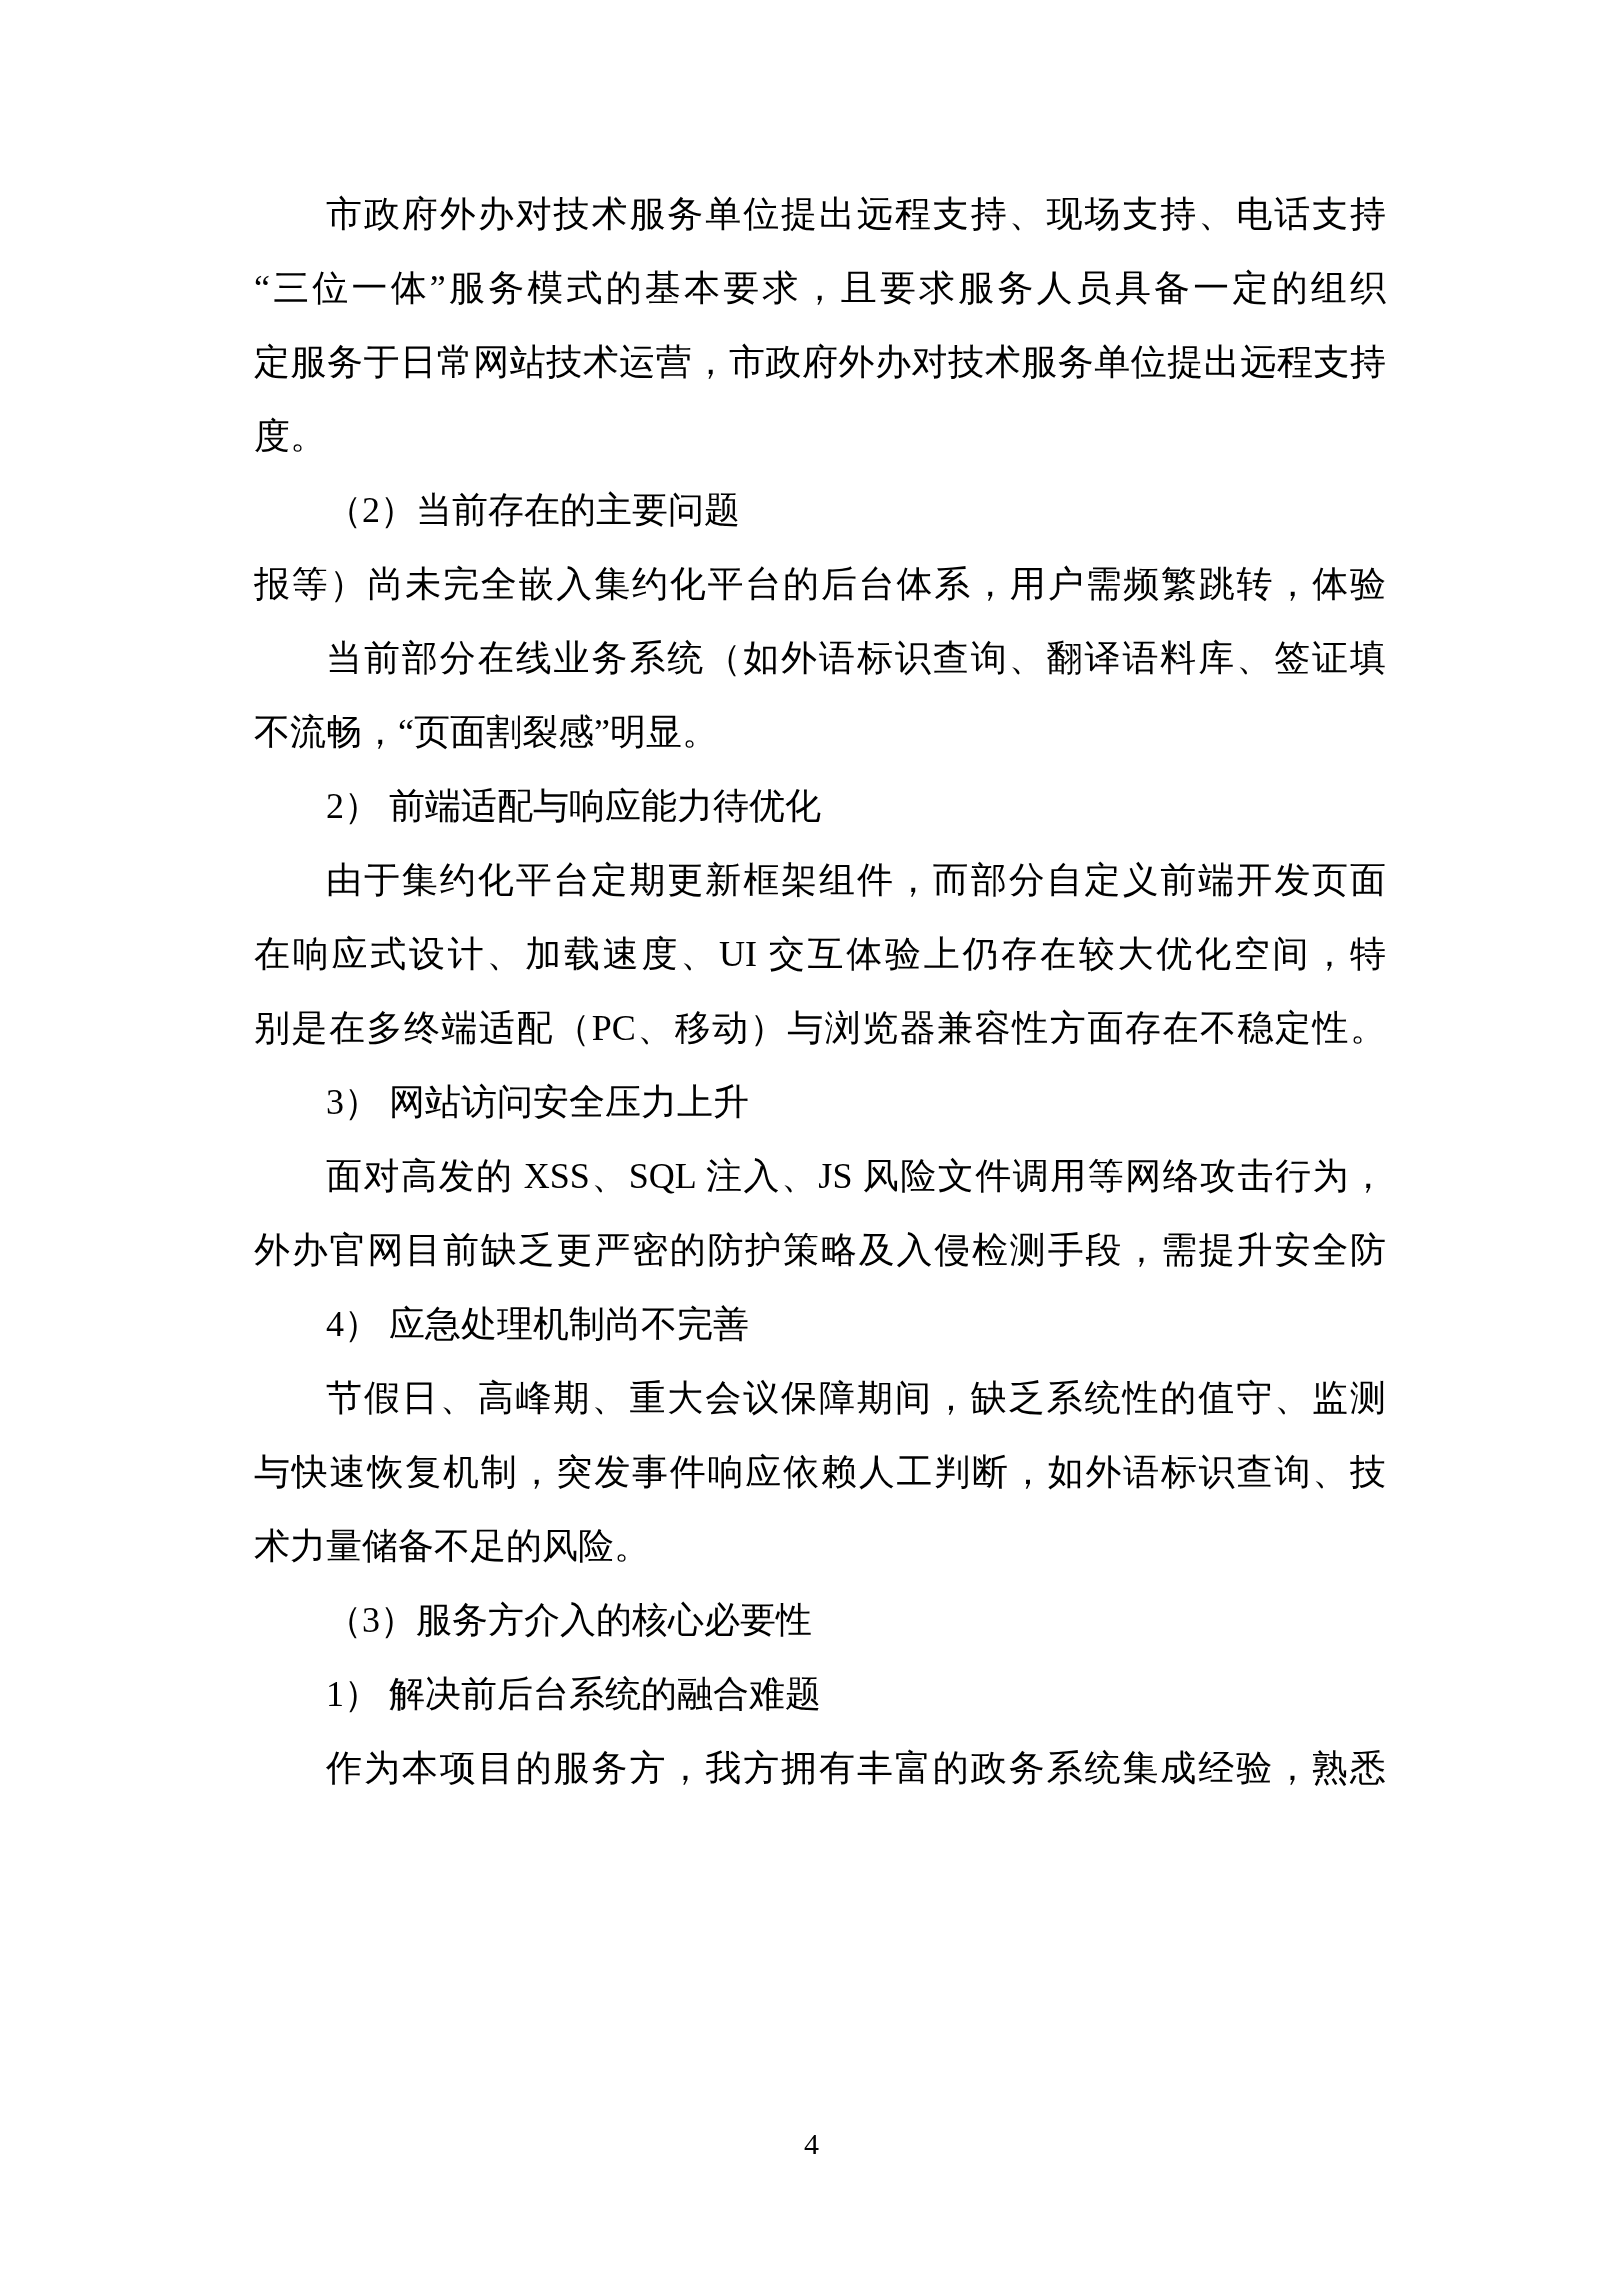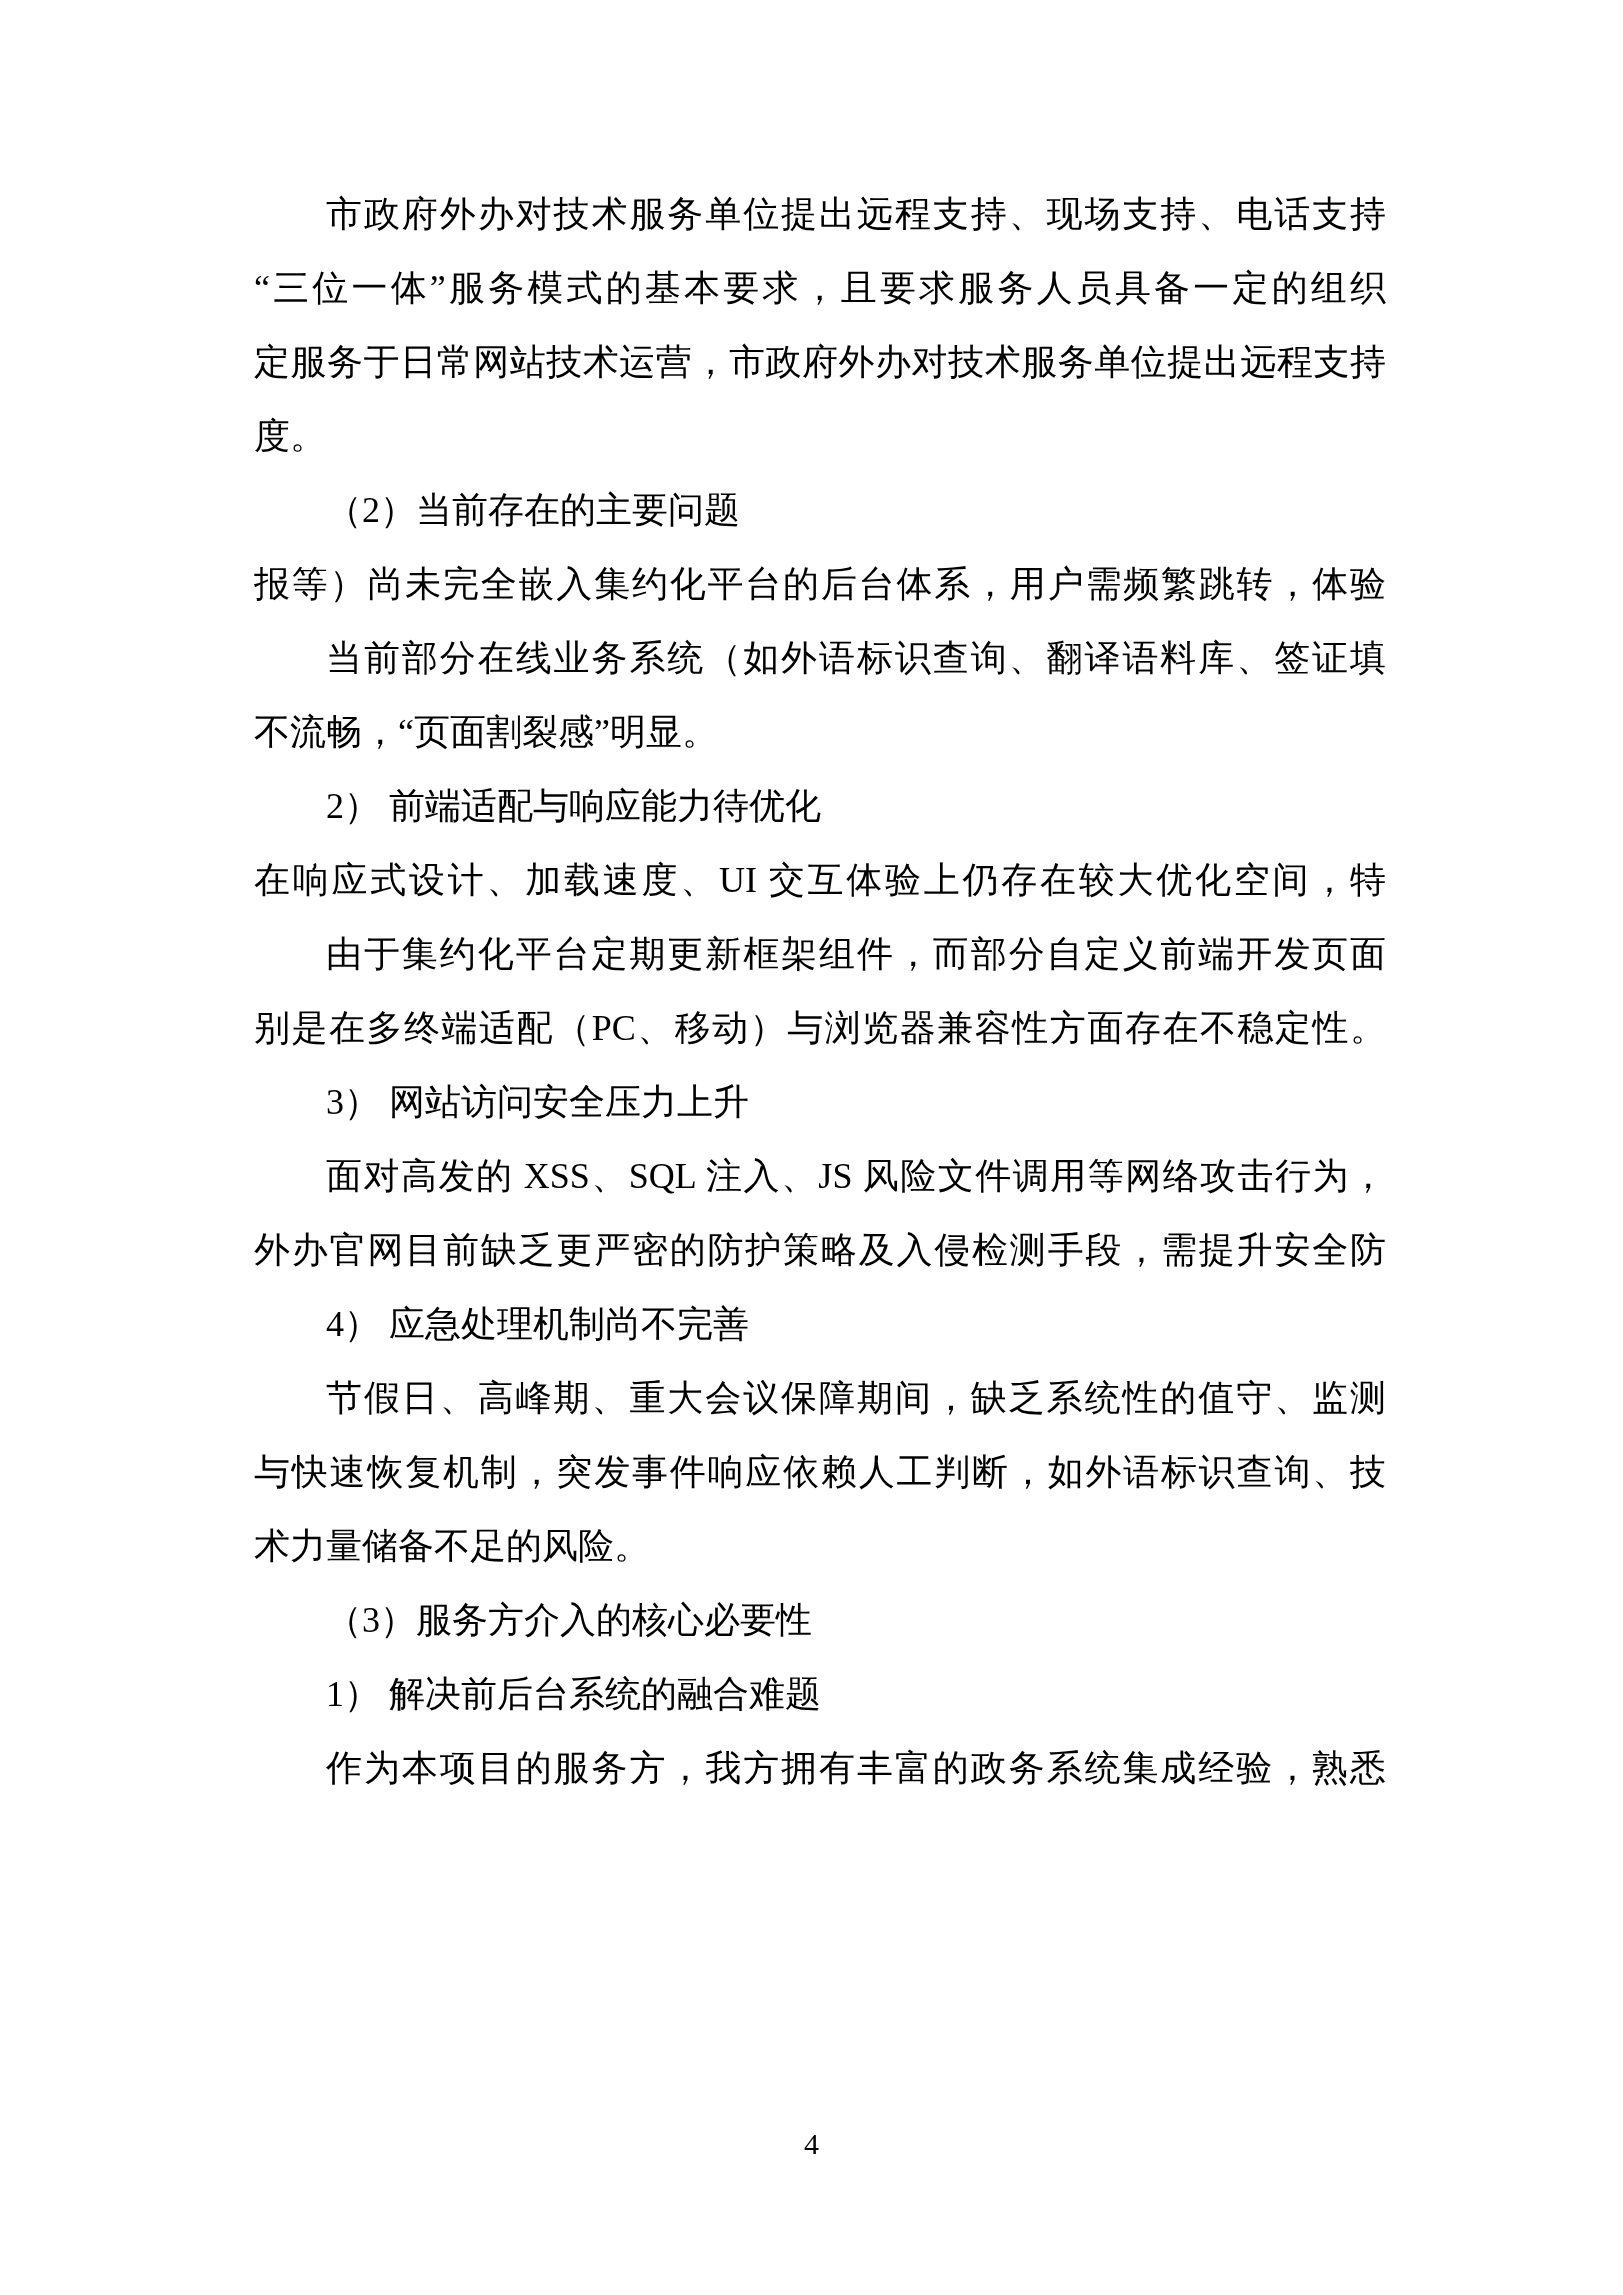--- a/index.html
+++ b/index.html
@@ -56,22 +56,22 @@
   <div class="doc-body">
       <div class="line indent">市政府外办对技术服务单位提出远程支持、现场支持、电话支持</div>
       <div class="line">“三位一体”服务模式的基本要求，且要求服务人员具备一定的组织</div>
       <div class="line">定服务于日常网站技术运营，市政府外办对技术服务单位提出远程支持</div>
       <div class="line end">度。</div>
       <div class="line indent end">（2）当前存在的主要问题</div>
       <div class="line">报等）尚未完全嵌入集约化平台的后台体系，用户需频繁跳转，体验</div>
       <div class="line indent">当前部分在线业务系统（如外语标识查询、翻译语料库、签证填</div>
       <div class="line end">不流畅，“页面割裂感”明显。</div>
       <div class="line indent end">2） 前端适配与响应能力待优化</div>
+      <div class="line indent">由于集约化平台定期更新框架组件，而部分自定义前端开发页面</div>
       <div class="line">在响应式设计、加载速度、UI 交互体验上仍存在较大优化空间，特</div>
-      <div class="line indent">由于集约化平台定期更新框架组件，而部分自定义前端开发页面</div>
       <div class="line">别是在多终端适配（PC、移动）与浏览器兼容性方面存在不稳定性。</div>
       <div class="line indent end">3） 网站访问安全压力上升</div>
       <div class="line indent">面对高发的 XSS、SQL 注入、JS 风险文件调用等网络攻击行为，</div>
       <div class="line">外办官网目前缺乏更严密的防护策略及入侵检测手段，需提升安全防</div>
       <div class="line indent end">4） 应急处理机制尚不完善</div>
       <div class="line indent">节假日、高峰期、重大会议保障期间，缺乏系统性的值守、监测</div>
       <div class="line">与快速恢复机制，突发事件响应依赖人工判断，如外语标识查询、技</div>
       <div class="line end">术力量储备不足的风险。</div>
       <div class="line indent end">（3）服务方介入的核心必要性</div>
       <div class="line indent end">1） 解决前后台系统的融合难题</div>

